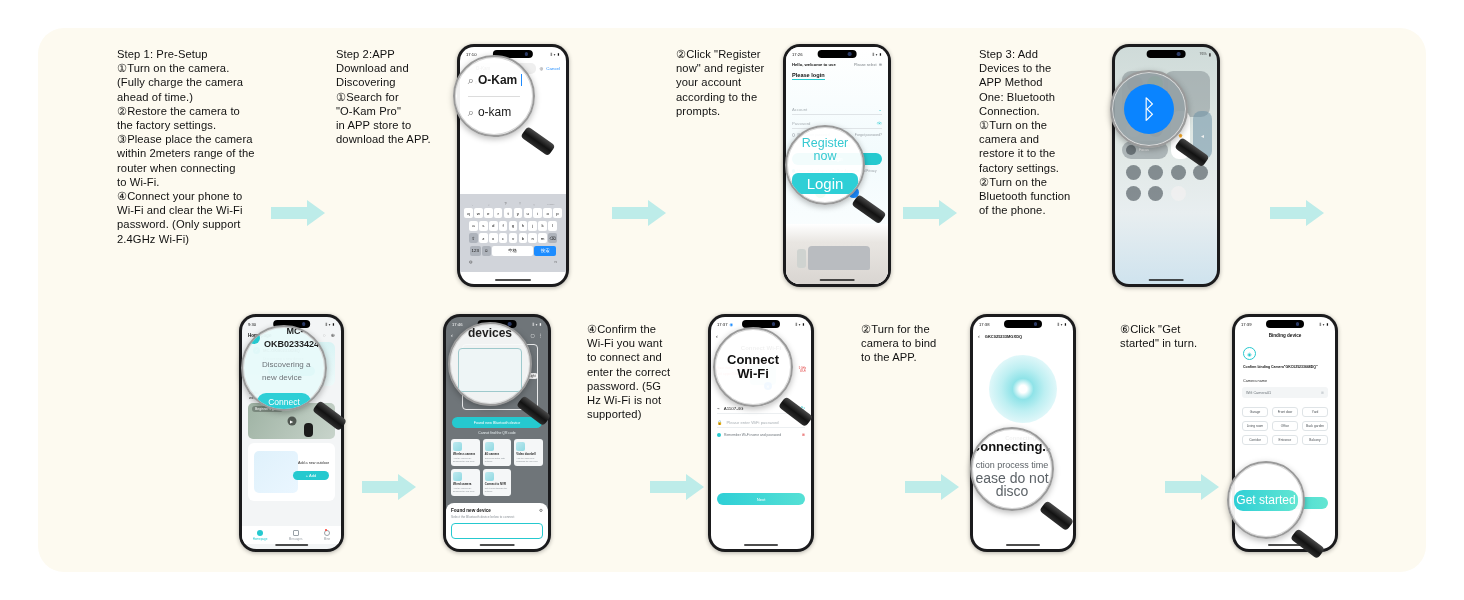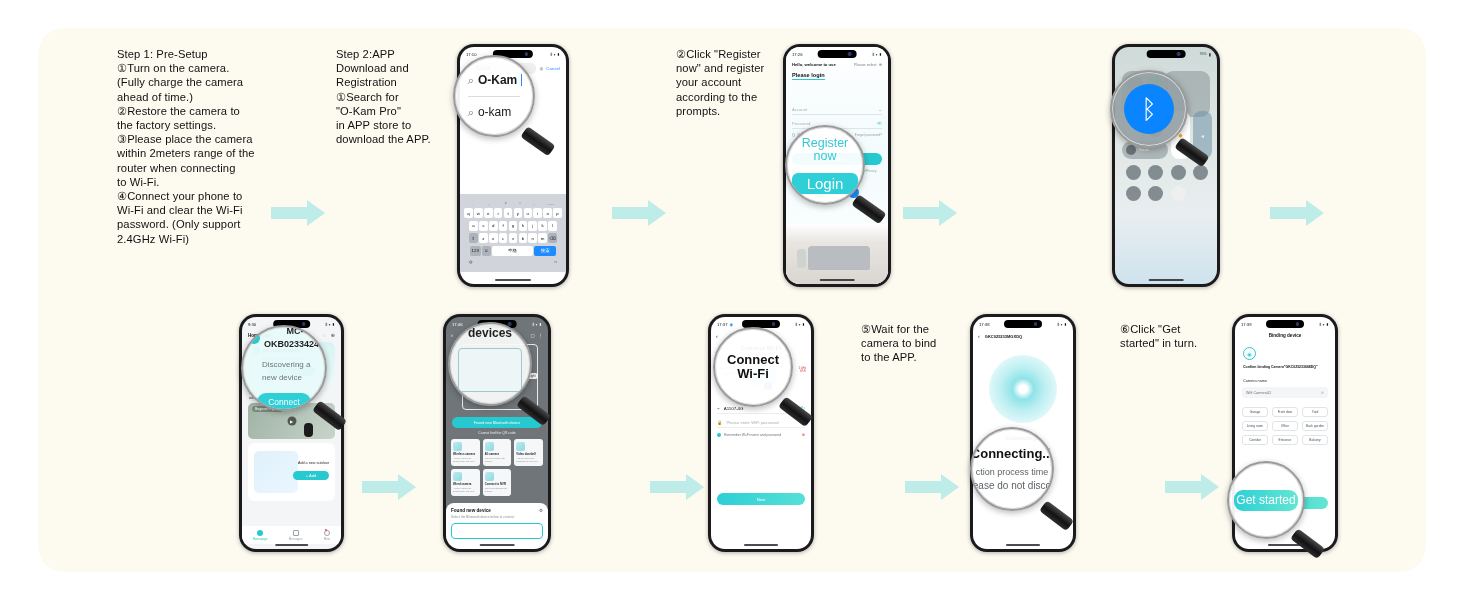--- a/index.html
+++ b/index.html
@@ -131,32 +131,51 @@
 ③Please place the camera
 within 2meters range of the
 router when connecting
 to Wi-Fi.
 ④Connect your phone to
 Wi-Fi and clear the Wi-Fi
 password. (Only support
 2.4GHz Wi-Fi)</div>
   <div class="txt" style="left:336px; top:47px; width:118px;">Step 2:APP
 Download and
-Registration
+Discovering
 ①Search for
 "O-Kam Pro"
 in APP store to
 download the APP.</div>
   <div class="txt" style="left:676px; top:47px; width:110px;">②Click "Register
 now" and register
 your account
 according to the
 prompts.</div>
-
-  <div class="txt" style="left:861px; top:322px; width:110px;">⑤Wait for the
+  <div class="txt" style="left:979px; top:47px; width:108px;">Step 3: Add
+Devices to the
+APP Method
+One: Bluetooth
+Connection.
+①Turn on the
+camera and
+restore it  to the
+factory settings.
+②Turn on the
+Bluetooth function
+of the phone.</div>
+
+  <div class="txt" style="left:587px; top:322px; width:110px;">④Confirm the
+Wi-Fi you want
+to connect and
+enter the correct
+password.  (5G
+Hz Wi-Fi is not
+supported)</div>
+  <div class="txt" style="left:861px; top:322px; width:110px;">②Turn for the
 camera to bind
 to the APP.</div>
   <div class="txt" style="left:1120px; top:322px; width:110px;">⑥Click "Get
 started" in turn.</div>
 
   <div class="arrow" style="left:271px; top:200px;">
     <svg width="54" height="26" viewBox="0 0 54 26">
         <path d="M0 7 h36 V0 l18 13 -18 13 V19 H0 Z" fill="#bdece9"></path>
       </svg>
   </div>
@@ -651,21 +670,21 @@
       </div>
       <div class="homebar"></div>
     </div>
   </div>
 
   <div class="mag" style="left:970px; top:427px;">
     <div class="lens" style="width:84px;height:84px;">
       <div class="lens-txt">
         <div style="font-size:13px;font-weight:600;color:#111;margin-bottom:6px;">Connecting...</div>
         <div style="font-size:9px;color:#5d6368;">ction process time</div>
-        <div style="font-size:10px;color:#5d6368;">ease do not disco</div>
+        <div style="font-size:14px;color:#5d6368;">ease do not disco</div>
       </div>
     </div>
     <div class="handle" style="left:73px; top:72px; transform: rotate(37deg);"></div>
   </div>
 
   <div class="phone" style="left:1232px; top:314px; width:106px; height:238px;">
     <div class="screen">
       <div class="notch"></div>
       <div class="statusbar">
         <span>17:39</span>

